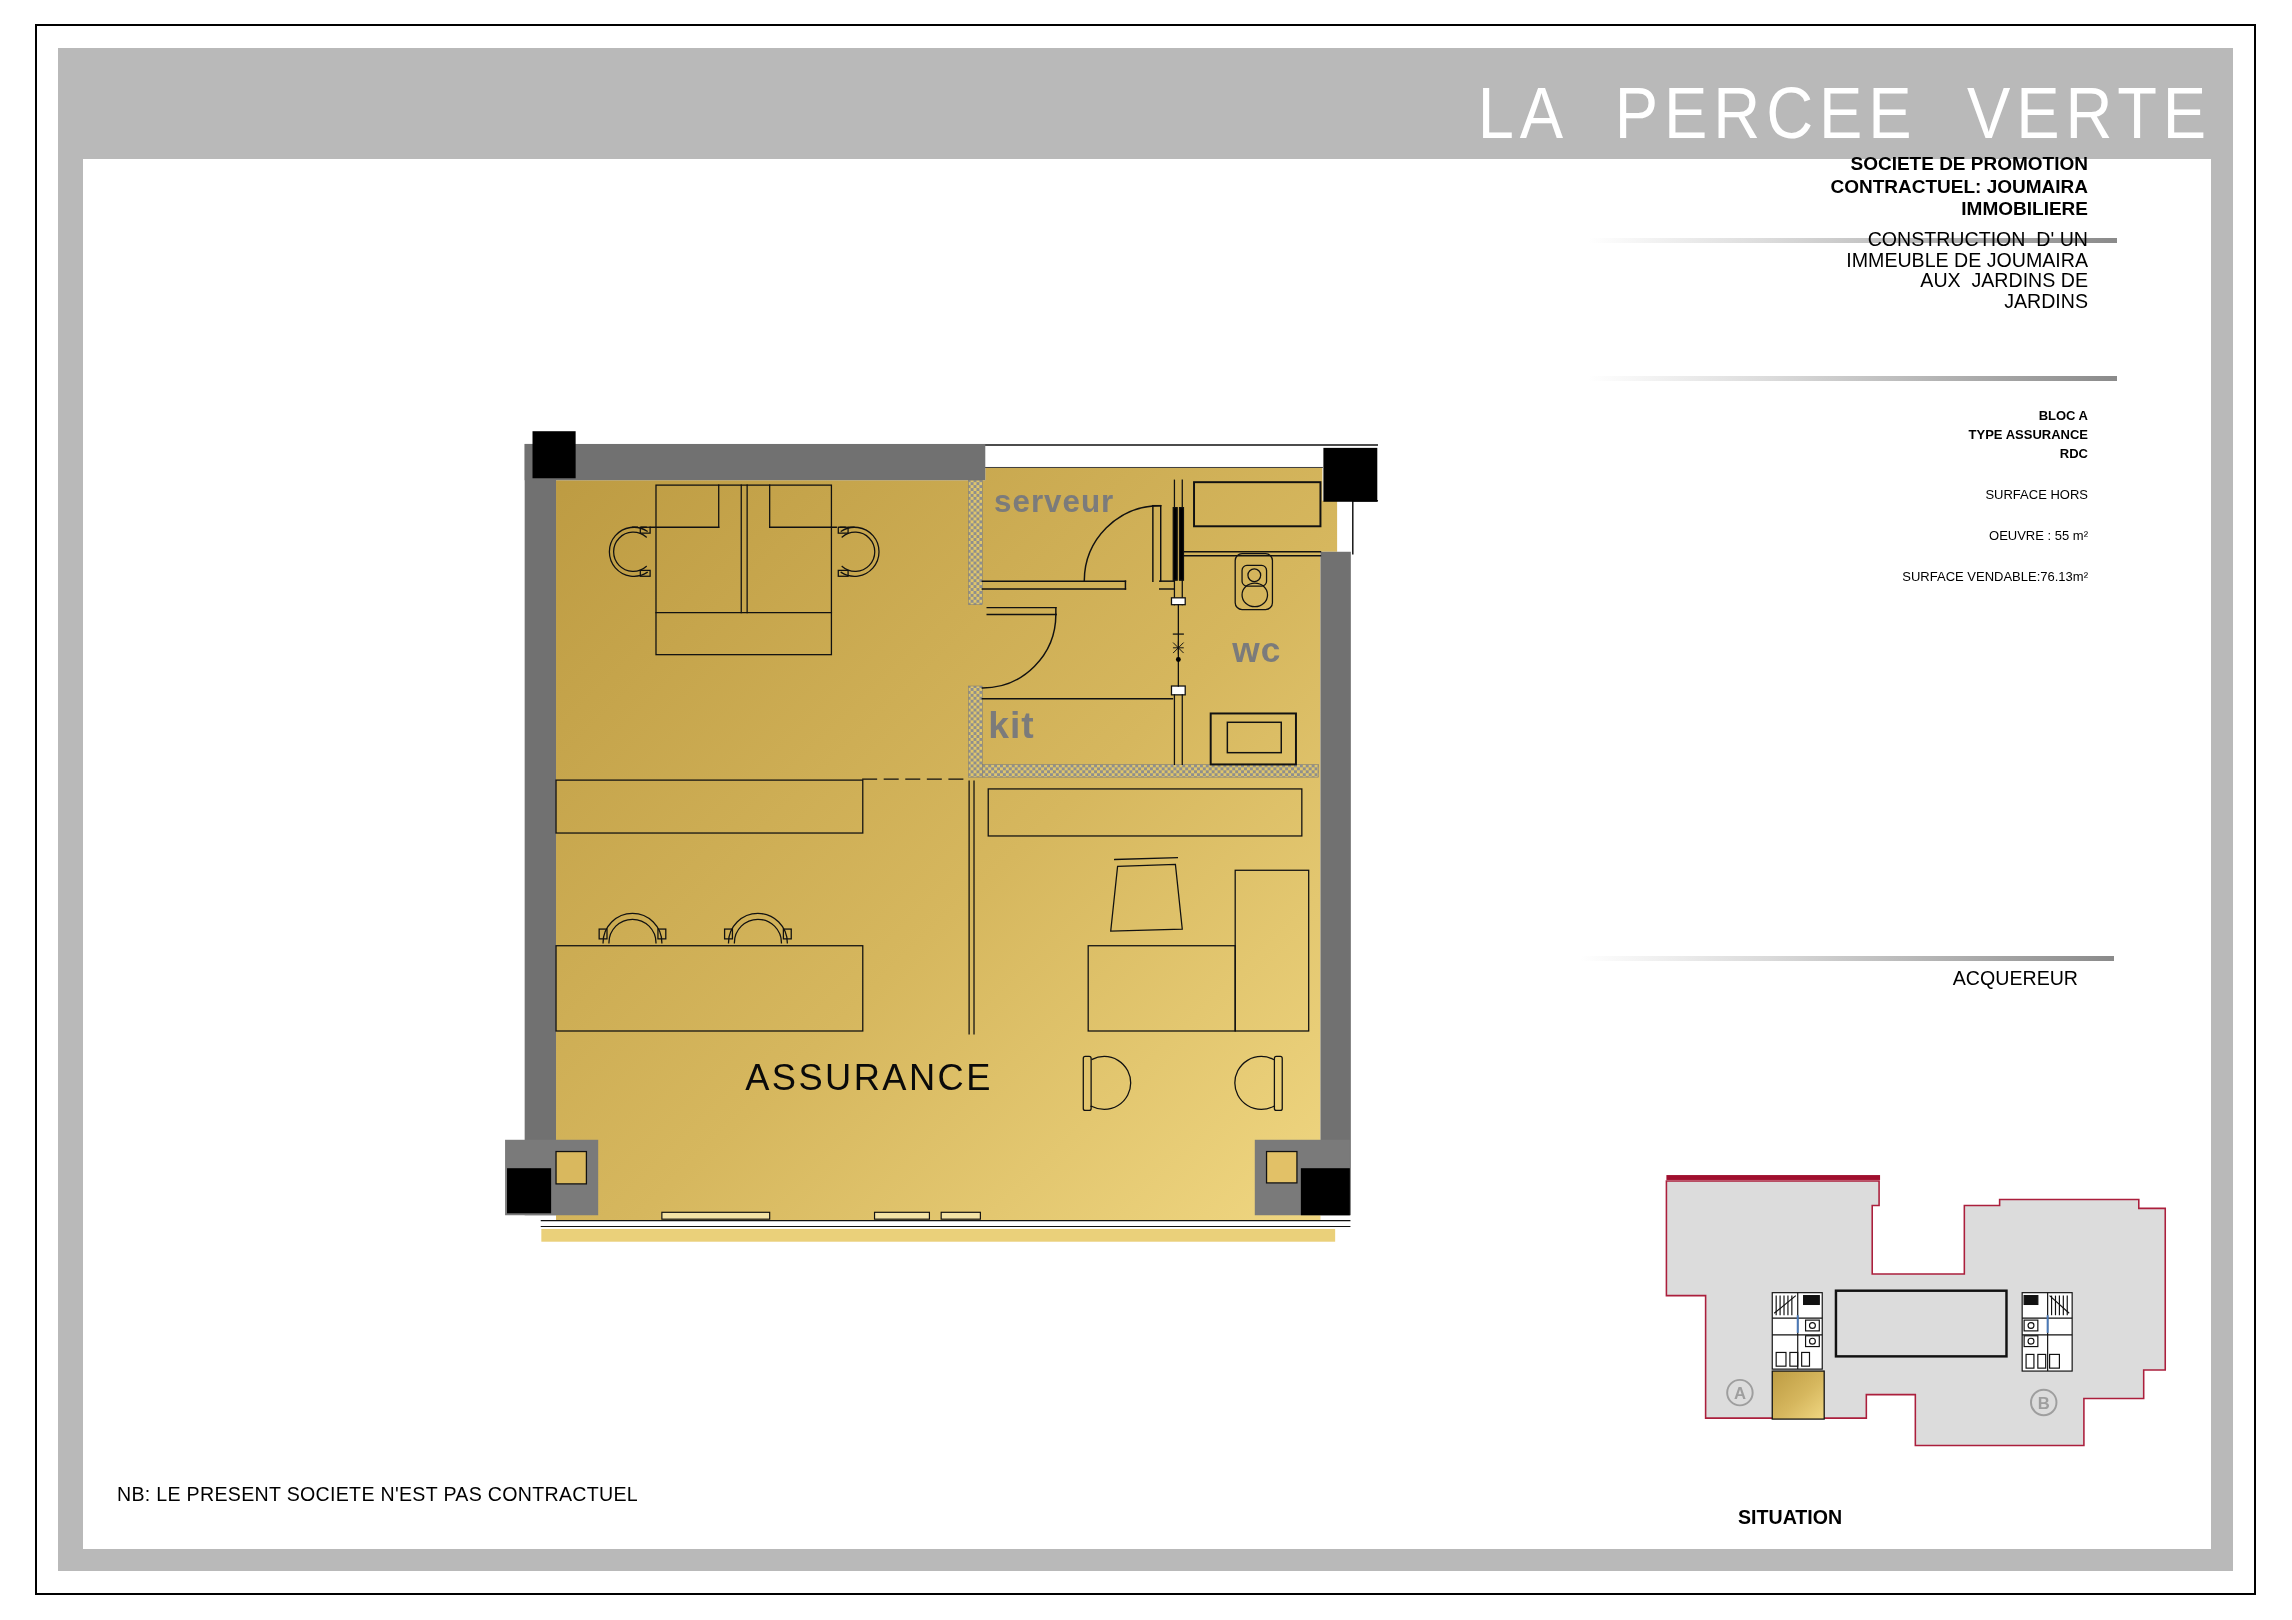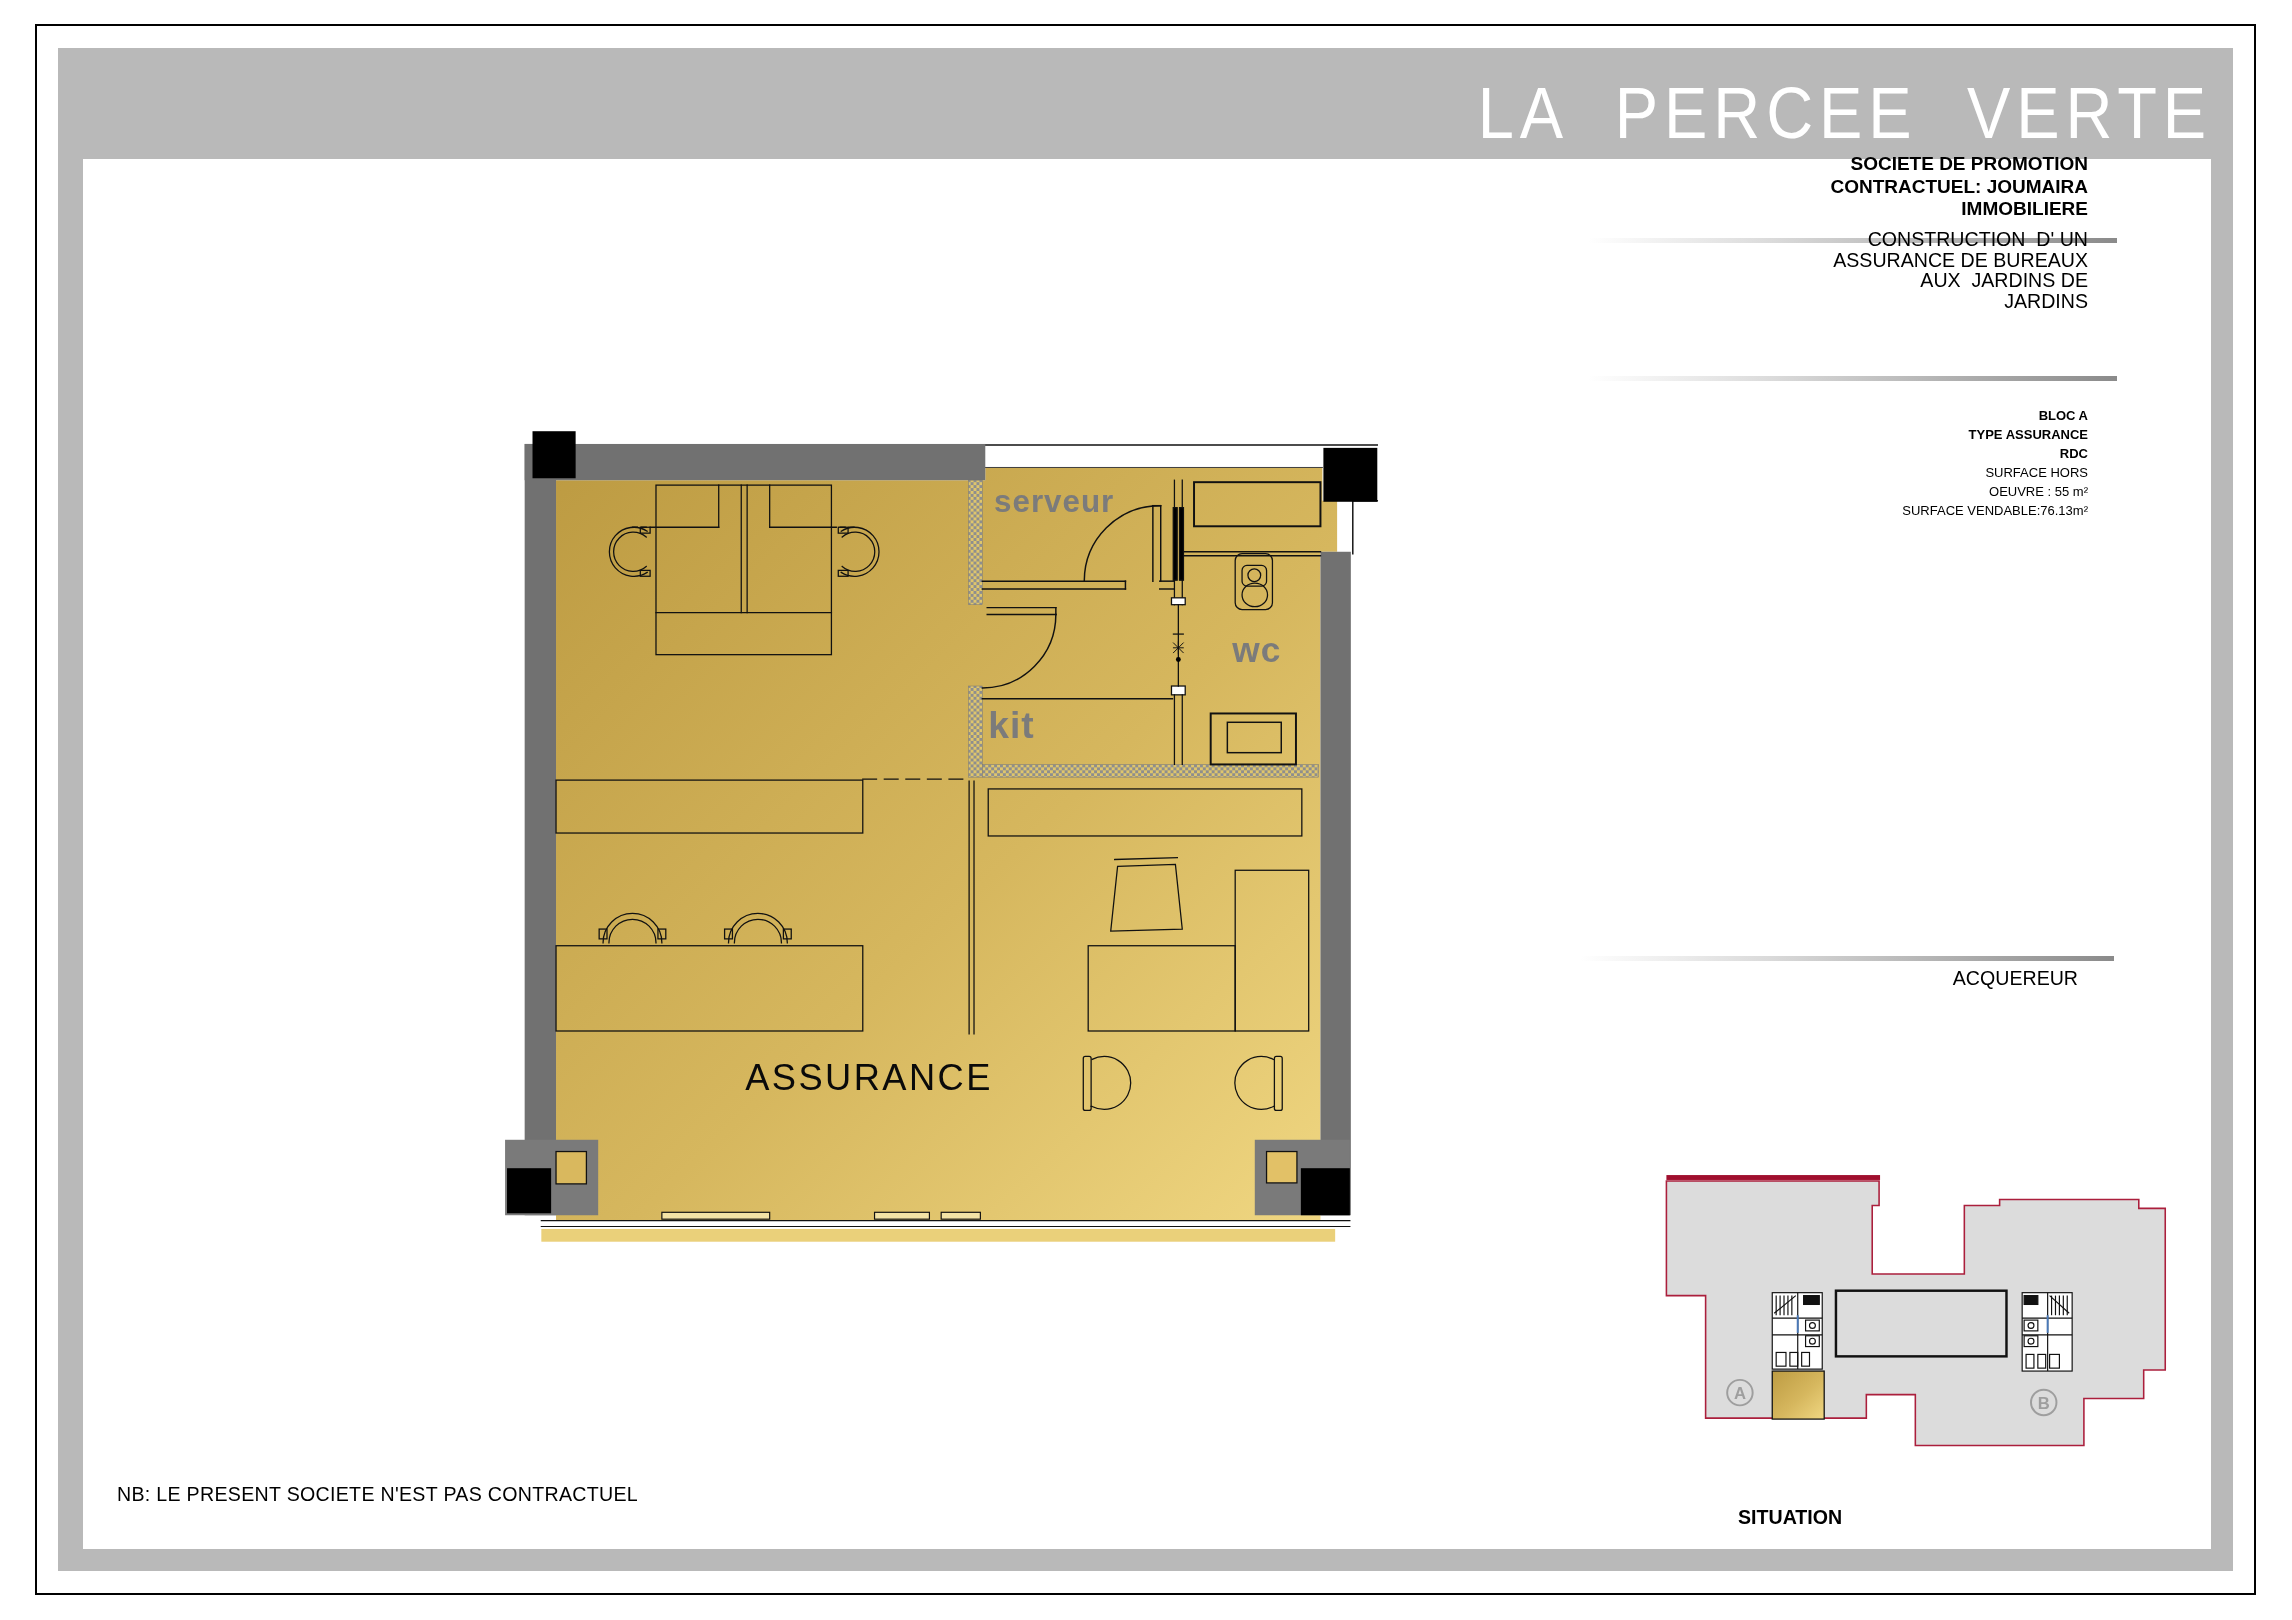--- a/index.html
+++ b/index.html
@@ -15,21 +15,21 @@
   #frame-bottom{left:58px;top:1549px;width:2175px;height:21.6px;}
   
   #title{right:81px;top:82px;color:#fff;font-size:65px;font-weight:100;letter-spacing:5.9px;word-spacing:25.5px;white-space:pre;transform:scaleY(1.12);transform-origin:bottom right;line-height:69px;}
   
   .rcol{right:205px;text-align:right;color:#000;}
   .rline{white-space:pre;}
   #promoter{top:153px;font-size:19px;font-weight:700;line-height:22.5px;}
   #project{top:229px;font-size:19.6px;font-weight:400;line-height:20.6px;}
   #unit{top:406px;font-size:13px;line-height:19px;}
   #unit .b{font-weight:700;}
-  #unit .r{font-weight:400;}
+  #unit .r{font-weight:400;margin-top:22px;}
   .divider{height:4.9px;background:linear-gradient(to right, rgba(140,140,140,0) 0%, rgba(150,150,150,0.35) 35%, #8a8a8a 100%);}
   #divider-1{left:1588px;top:238px;width:529px;}
   #divider-2{left:1588px;top:376px;width:529px;}
   #divider-3{left:1580px;top:956px;width:534px;}
   #acquirer{right:215px;top:967px;font-size:19.6px;font-weight:400;}
   #situation-caption{left:1738px;top:1506px;font-size:19.6px;font-weight:700;}
   #nb-note{left:117px;top:1483px;font-size:19.6px;font-weight:400;letter-spacing:0.3px;}
   svg{position:absolute;left:0;top:0;}
   svg text{font-family:"Liberation Sans",sans-serif;}
 </style>
@@ -47,21 +47,21 @@
 <div id="promoter" class="abs rcol">
   <div class="rline">SOCIETE DE PROMOTION</div>
   <div class="rline">CONTRACTUEL: JOUMAIRA</div>
   <div class="rline">IMMOBILIERE</div>
 </div>
 
 <div id="divider-1" class="abs divider"></div>
 
 <div id="project" class="abs rcol">
   <div class="rline">CONSTRUCTION  D' UN</div>
-  <div class="rline">ASSURANCE DE BUREAUX</div>
+  <div class="rline">IMMEUBLE DE JOUMAIRA</div>
   <div class="rline">AUX  JARDINS DE</div>
   <div class="rline">JARDINS</div>
 </div>
 
 <div id="divider-2" class="abs divider"></div>
 
 <div id="unit" class="abs rcol">
   <div class="rline b">BLOC A</div>
   <div class="rline b">TYPE ASSURANCE</div>
   <div class="rline b">RDC</div>

